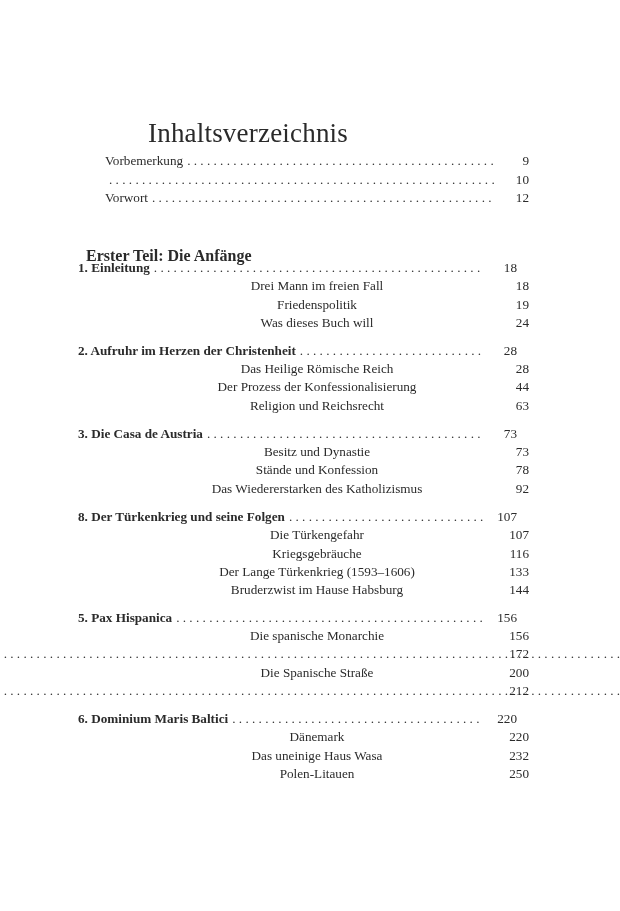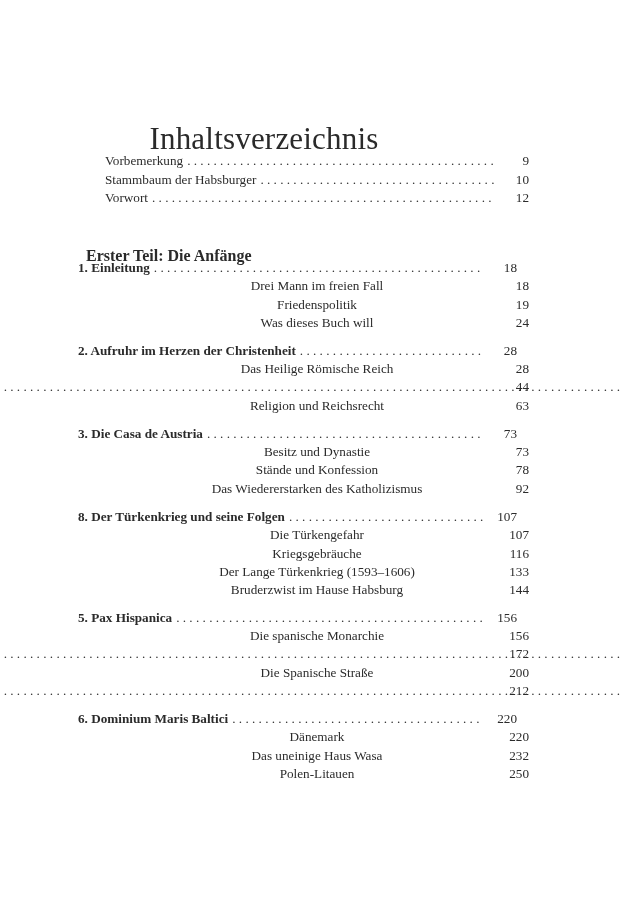--- a/index.html
+++ b/index.html
@@ -2,22 +2,22 @@
 <html><head>
 <meta charset="utf-8">
 <style>
   html, body { margin: 0; padding: 0; background: #ffffff; }
   body {
     width: 620px; height: 911px; position: relative; overflow: hidden;
     font-family: "Liberation Serif", "DejaVu Serif", serif;
     color: #2b2b2b;
   }
   .page-title {
-    position: absolute; left: 16px; width: 496px; top: 100px;
-    text-align: center; font-size: 31px; font-weight: normal; color: #2a2a2a;
+    position: absolute; left: 0; width: 496px; top: 100px;
+    text-align: center; font-size: 27px; font-weight: normal; color: #2a2a2a;
     letter-spacing: 0.2px;
   }
   .toc { position: absolute; left: 0; top: 0; width: 620px; }
   .row {
     position: absolute; display: flex; align-items: center;
     font-size: 13.2px; line-height: 18px; height: 18px;
   }
   .row .label { white-space: nowrap; }
   .row .leader {
     flex: 1; overflow: hidden; white-space: nowrap; margin: 0 6px 0 4px;
@@ -46,21 +46,20 @@
 <h1 class="page-title">Inhaltsverzeichnis</h1>
 
 <div class="toc">
 
   <div class="row front" style="top:152px">
     <span class="label">Vorbemerkung</span>
     <span class="leader"></span>
     <span class="page">9</span>
   </div>
   <div class="row front" style="top:171px">
-    <span class="label">Stammbaum der Habsburger</span>
     <span class="leader"></span>
     <span class="page">10</span>
   </div>
   <div class="row front" style="top:189px">
     <span class="label">Vorwort</span>
     <span class="leader"></span>
     <span class="page">12</span>
   </div>
 
   <div class="part-heading">Erster Teil: Die Anfänge</div>
@@ -90,20 +89,21 @@
     <span class="label">2. Aufruhr im Herzen der Christenheit</span>
     <span class="leader"></span>
     <span class="page">28</span>
   </div>
   <div class="row sub" style="top:360px">
     <span class="label">Das Heilige Römische Reich</span>
     <span class="leader"></span>
     <span class="page">28</span>
   </div>
   <div class="row sub" style="top:378px">
+    <span class="label">Der Prozess der Konfessionalisierung</span>
     <span class="leader"></span>
     <span class="page">44</span>
   </div>
   <div class="row sub" style="top:397px">
     <span class="label">Religion und Reichsrecht</span>
     <span class="leader"></span>
     <span class="page">63</span>
   </div>
 
   <div class="row chap" style="top:425px">

